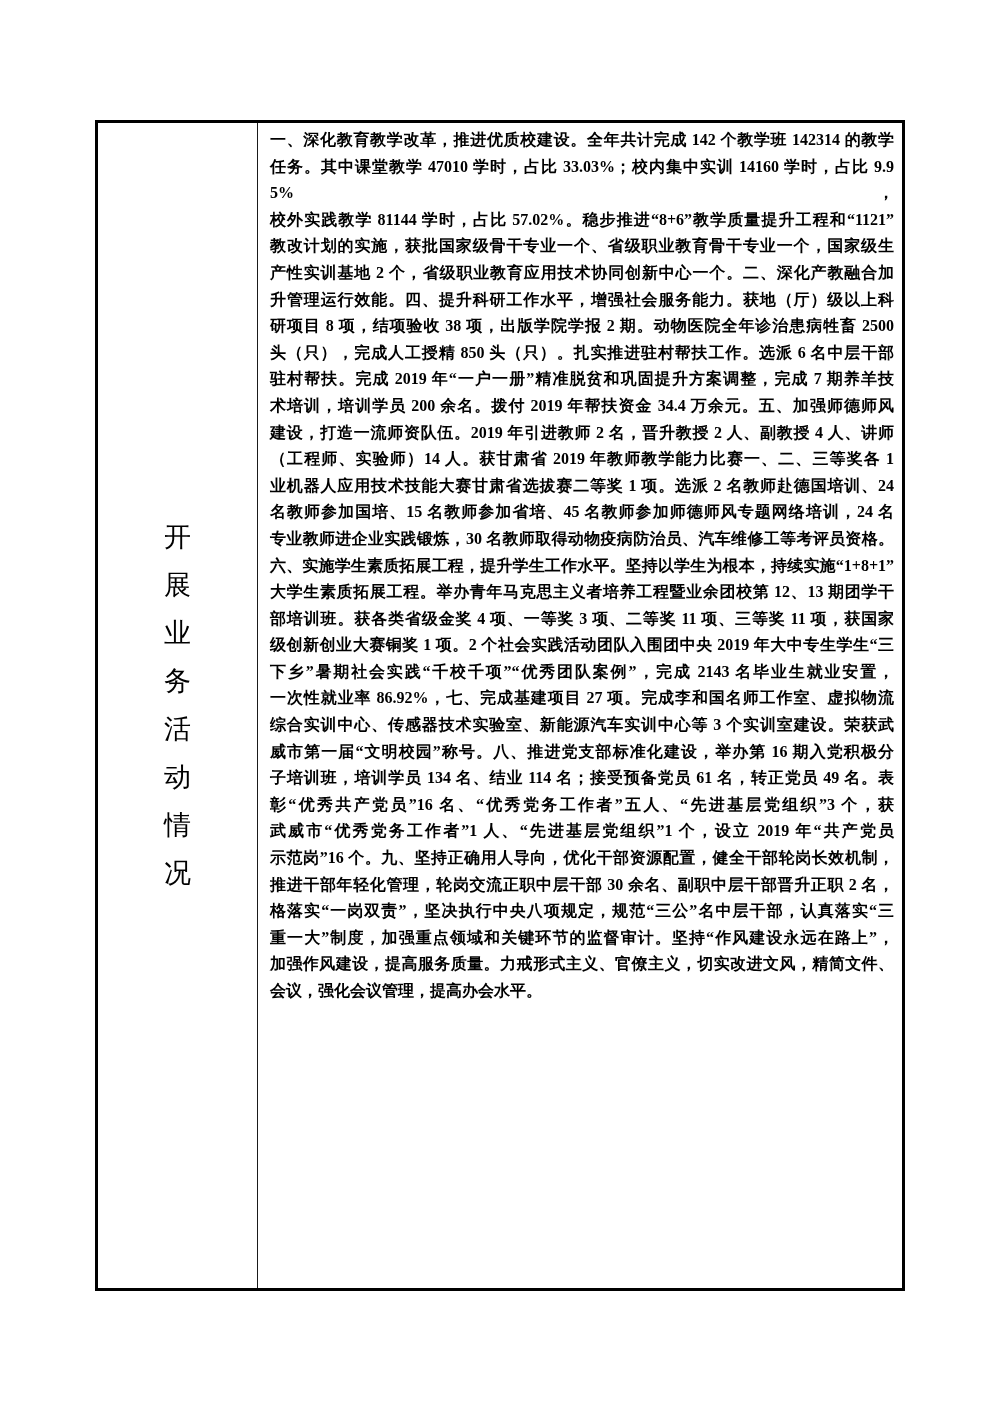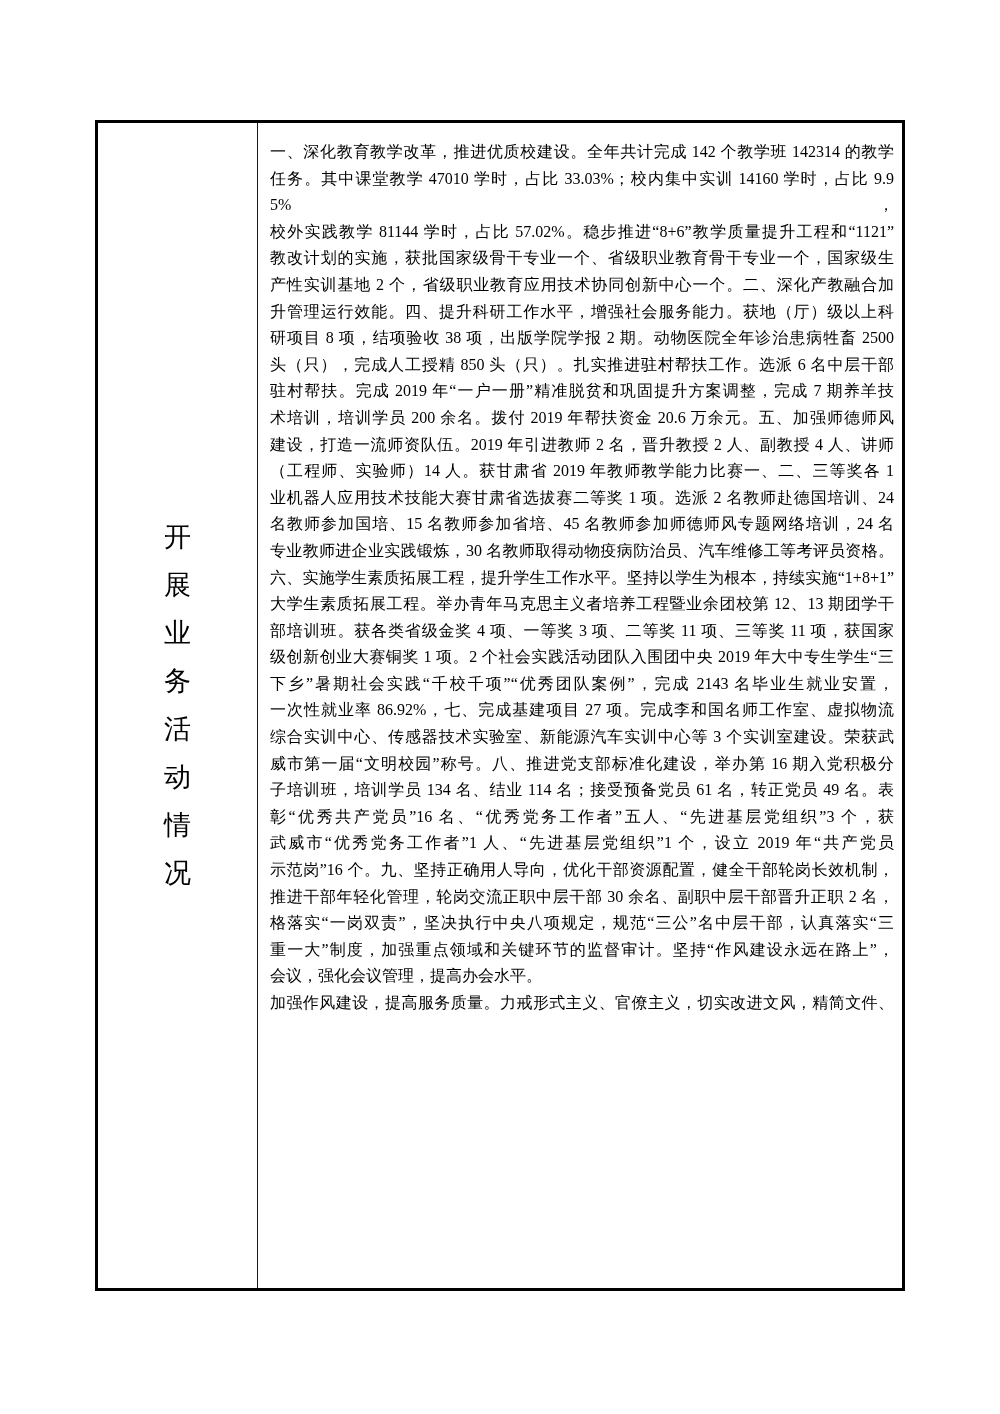--- a/index.html
+++ b/index.html
@@ -44,22 +44,23 @@
     letter-spacing: 0;
     color: #000000;
   }
   .vertical-label .hdr-char {
     display: block;
     text-align: center;
   }
   .content-cell {
     flex: 1 1 auto;
     box-sizing: border-box;
-    padding: 16px 8px 0 12px;
+    padding: 4px 8px 0 12px;
     overflow: hidden;
+    font-weight: bold;
   }
   .text-line {
     min-height: 26.6px;
     line-height: 26.6px;
     font-size: 16px;
     text-align: justify;
     text-align-last: justify;
     color: #000000;
     word-break: break-all;
   }
@@ -87,38 +88,38 @@
     <div>
         <div class="text-line">一、深化教育教学改革，推进优质校建设。全年共计完成 142 个教学班 142314 的教学</div>
         <div class="text-line">任务。其中课堂教学 47010 学时，占比 33.03%；校内集中实训 14160 学时，占比 9.95%，</div>
         <div class="text-line">校外实践教学 81144 学时，占比 57.02%。稳步推进“8+6”教学质量提升工程和“1121”</div>
         <div class="text-line">教改计划的实施，获批国家级骨干专业一个、省级职业教育骨干专业一个，国家级生</div>
         <div class="text-line">产性实训基地 2 个，省级职业教育应用技术协同创新中心一个。二、深化产教融合加</div>
         <div class="text-line">升管理运行效能。四、提升科研工作水平，增强社会服务能力。获地（厅）级以上科</div>
         <div class="text-line">研项目 8 项，结项验收 38 项，出版学院学报 2 期。动物医院全年诊治患病牲畜 2500</div>
         <div class="text-line">头（只），完成人工授精 850 头（只）。扎实推进驻村帮扶工作。选派 6 名中层干部</div>
         <div class="text-line">驻村帮扶。完成 2019 年“一户一册”精准脱贫和巩固提升方案调整，完成 7 期养羊技</div>
-        <div class="text-line">术培训，培训学员 200 余名。拨付 2019 年帮扶资金 20.6 万余元。五、加强师德师风</div>
+        <div class="text-line">术培训，培训学员 200 余名。拨付 2019 年帮扶资金 34.4 万余元。五、加强师德师风</div>
         <div class="text-line">建设，打造一流师资队伍。2019 年引进教师 2 名，晋升教授 2 人、副教授 4 人、讲师</div>
         <div class="text-line">（工程师、实验师）14 人。获甘肃省 2019 年教师教学能力比赛一、二、三等奖各 1</div>
         <div class="text-line">业机器人应用技术技能大赛甘肃省选拔赛二等奖 1 项。选派 2 名教师赴德国培训、24</div>
         <div class="text-line">名教师参加国培、15 名教师参加省培、45 名教师参加师德师风专题网络培训，24 名</div>
         <div class="text-line">专业教师进企业实践锻炼，30 名教师取得动物疫病防治员、汽车维修工等考评员资格。</div>
         <div class="text-line">六、实施学生素质拓展工程，提升学生工作水平。坚持以学生为根本，持续实施“1+8+1”</div>
         <div class="text-line">大学生素质拓展工程。举办青年马克思主义者培养工程暨业余团校第 12、13 期团学干</div>
         <div class="text-line">部培训班。获各类省级金奖 4 项、一等奖 3 项、二等奖 11 项、三等奖 11 项，获国家</div>
         <div class="text-line">级创新创业大赛铜奖 1 项。2 个社会实践活动团队入围团中央 2019 年大中专生学生“三</div>
         <div class="text-line">下乡”暑期社会实践“千校千项”“优秀团队案例”，完成 2143 名毕业生就业安置，</div>
         <div class="text-line">一次性就业率 86.92%，七、完成基建项目 27 项。完成李和国名师工作室、虚拟物流</div>
         <div class="text-line">综合实训中心、传感器技术实验室、新能源汽车实训中心等 3 个实训室建设。荣获武</div>
         <div class="text-line">威市第一届“文明校园”称号。八、推进党支部标准化建设，举办第 16 期入党积极分</div>
         <div class="text-line">子培训班，培训学员 134 名、结业 114 名；接受预备党员 61 名，转正党员 49 名。表</div>
         <div class="text-line">彰“优秀共产党员”16 名、“优秀党务工作者”五人、“先进基层党组织”3 个，获</div>
         <div class="text-line">武威市“优秀党务工作者”1 人、“先进基层党组织”1 个，设立 2019 年“共产党员</div>
         <div class="text-line">示范岗”16 个。九、坚持正确用人导向，优化干部资源配置，健全干部轮岗长效机制，</div>
         <div class="text-line">推进干部年轻化管理，轮岗交流正职中层干部 30 余名、副职中层干部晋升正职 2 名，</div>
         <div class="text-line">格落实“一岗双责”，坚决执行中央八项规定，规范“三公”名中层干部，认真落实“三</div>
         <div class="text-line">重一大”制度，加强重点领域和关键环节的监督审计。坚持“作风建设永远在路上”，</div>
+        <div class="text-line">加强作风建设，提高服务质量。力戒形式主义、官僚主义，切实改进文风，精简文件、</div>
         <div class="text-line last">会议，强化会议管理，提高办会水平。</div>
-        <div class="text-line">加强作风建设，提高服务质量。力戒形式主义、官僚主义，切实改进文风，精简文件、</div>
       </div>
   </div>
 </div>
 
 </body></html>

